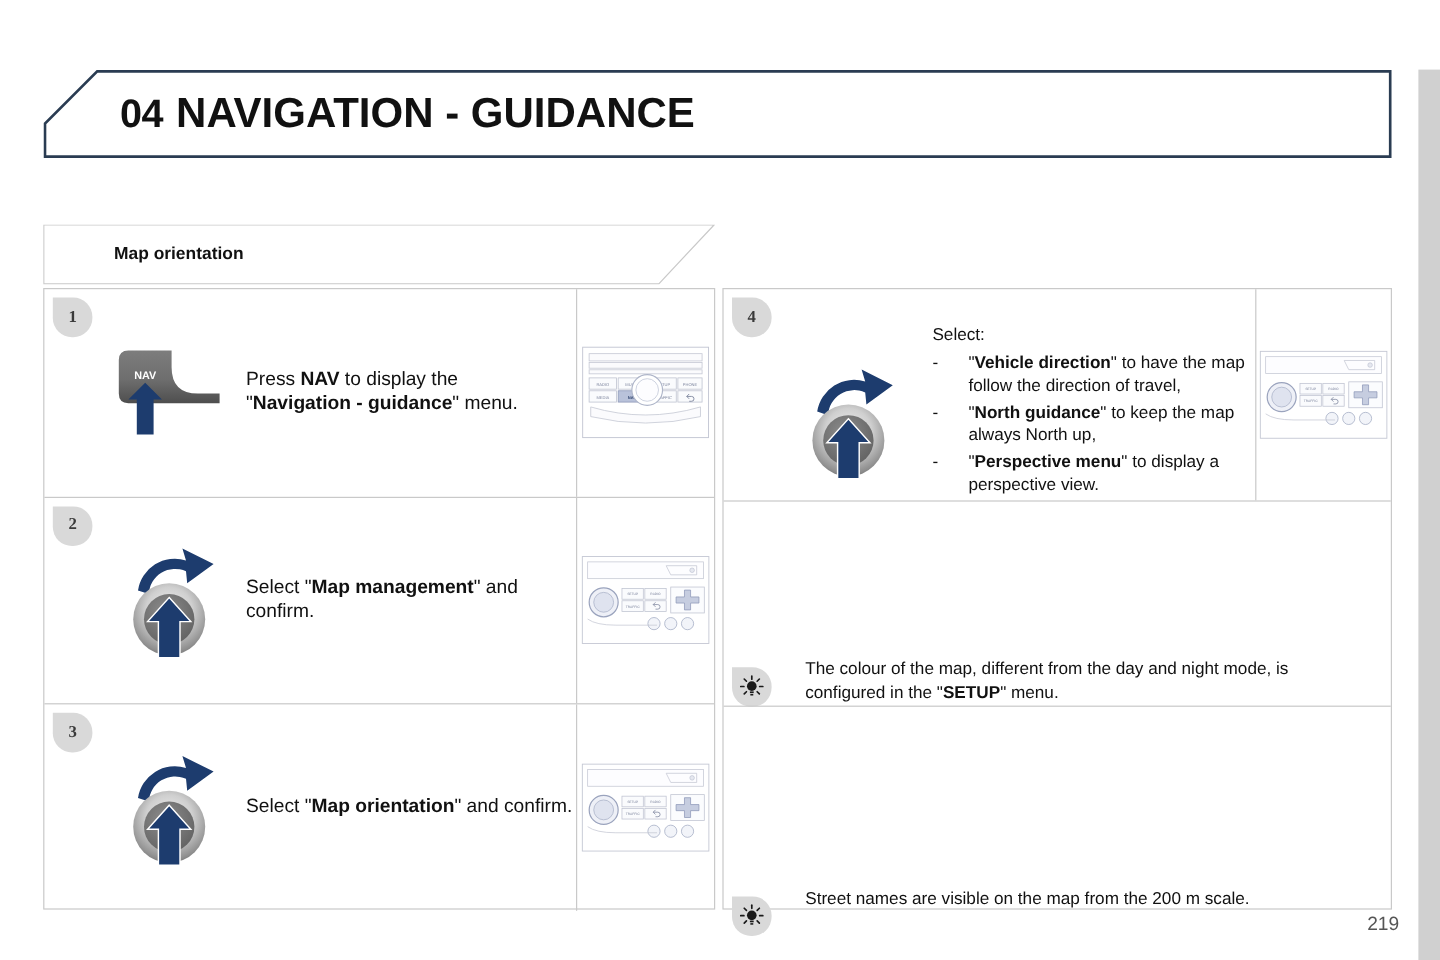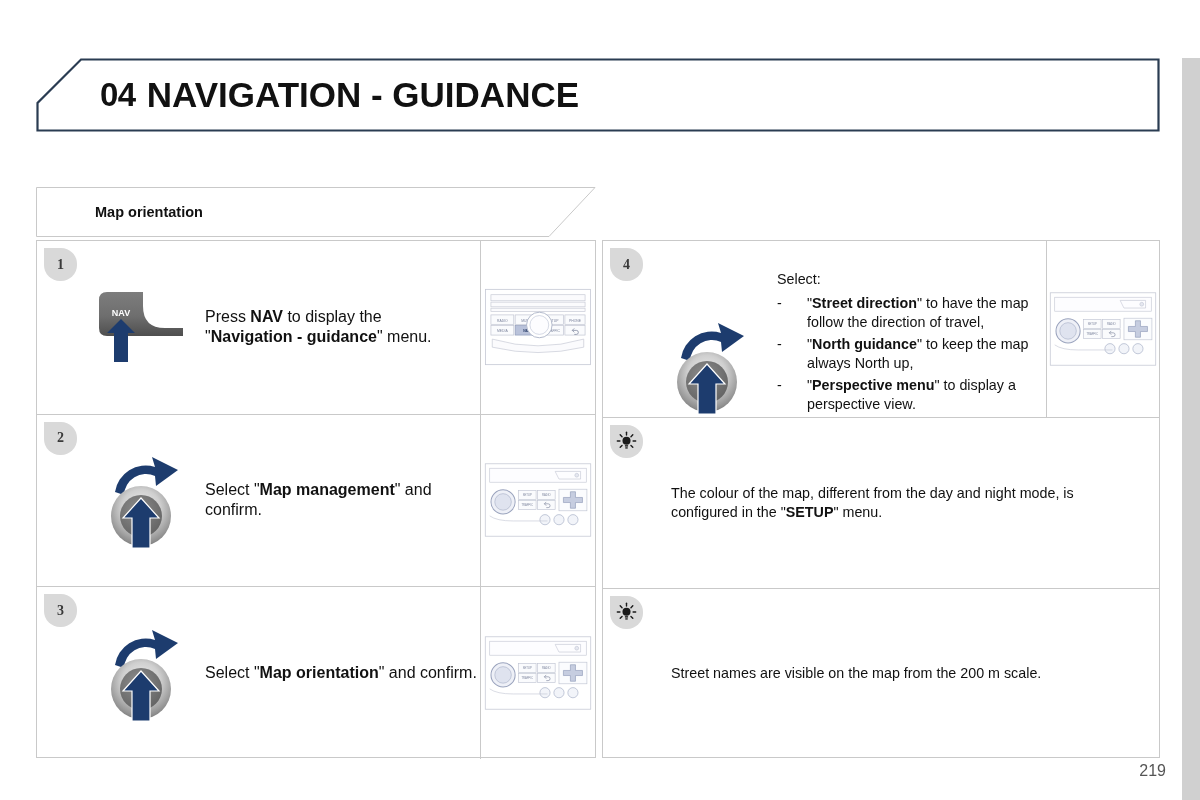--- a/index.html
+++ b/index.html
@@ -76,21 +76,21 @@
   }
 
   
   .tbl-left .row{height:172.6px;}
   .tbl-left .row:last-child{height:172.8px;}
   .tbl-left .cell-main{width:443px;}
   .tbl-left .cell-device{width:115px;}
 
   
   .tbl-right .row-step{height:176px;}
-  .tbl-right .row-note{height:171px;}
+  .tbl-right .row-note{height:171px;align-items:flex-end;}
   .tbl-right .row-step .cell-main{width:443px;}
   .tbl-right .row-step .cell-device{width:113px;}
   .tbl-right .row-note .cell-main{width:556px;}
 
   
   .badge{
     position:absolute;left:7px;top:7px;
     width:33px;height:33px;
     background:#d9d9d9;
     border-radius:0 16px 16px 16px;
@@ -116,21 +116,21 @@
     display:flex;align-items:center;justify-content:center;
   }
   .step-text{
     font-size:16px;line-height:1.3;color:#111;
     padding-left:16px;
   }
   .step-text b{font-weight:bold;}
 
   
   .s4-inner{
-    display:flex;align-items:flex-end;width:100%;
+    display:flex;align-items:center;width:100%;
     padding:30px 0 0 56px;box-sizing:border-box;
   }
   .s4-graphic{
     width:96px;flex:0 0 96px;
     display:flex;align-items:flex-start;justify-content:center;
     padding-top:14px;box-sizing:border-box;
   }
   .s4-text{padding-left:22px;font-size:14.3px;color:#111;line-height:1.3;}
   .s4-lead{margin:0 0 5px 0;}
   .s4-list{margin:0;padding:0;list-style:none;}
@@ -359,21 +359,21 @@
             <circle cx="43" cy="68" r="30" fill="url(#knobOuter4)"></circle>
             <circle cx="43" cy="68" r="21" fill="url(#knobInner4)"></circle>
             <path d="M 43 50 L 61 70 L 52 70 L 52 100 L 34 100 L 34 70 L 25 70 Z" fill="#1d3c6e" stroke="#ffffff" stroke-width="1.2"></path>
           </svg>
         </div>
         <div class="s4-text">
           <p class="s4-lead">Select:</p>
           <ul class="s4-list">
             <li>
               <span class="s4-dash">-</span>
-              <span class="s4-li-text">"<b>Street direction</b>" to have the map follow the direction of travel,</span>
+              <span class="s4-li-text">"<b>Vehicle direction</b>" to have the map follow the direction of travel,</span>
             </li>
             <li>
               <span class="s4-dash">-</span>
               <span class="s4-li-text">"<b>North guidance</b>" to keep the map always North up,</span>
             </li>
             <li>
               <span class="s4-dash">-</span>
               <span class="s4-li-text">"<b>Perspective menu</b>" to display a perspective view.</span>
             </li>
           </ul>

